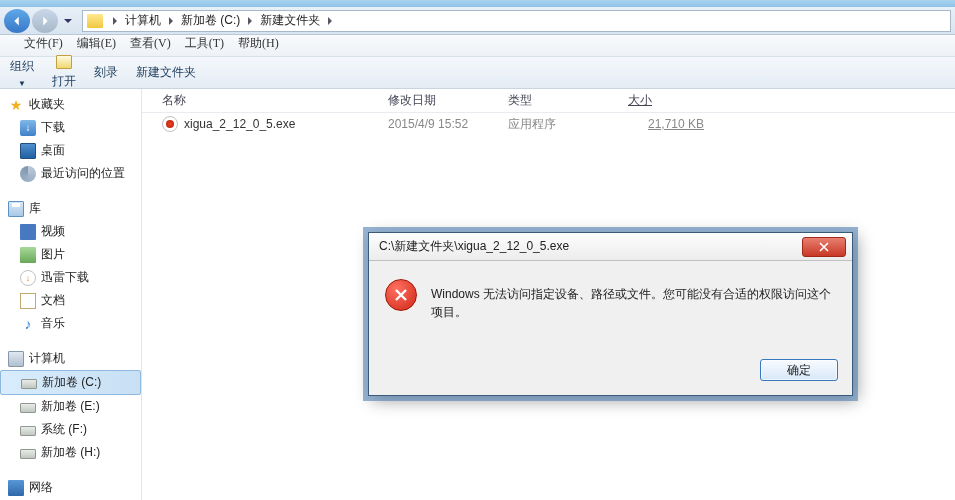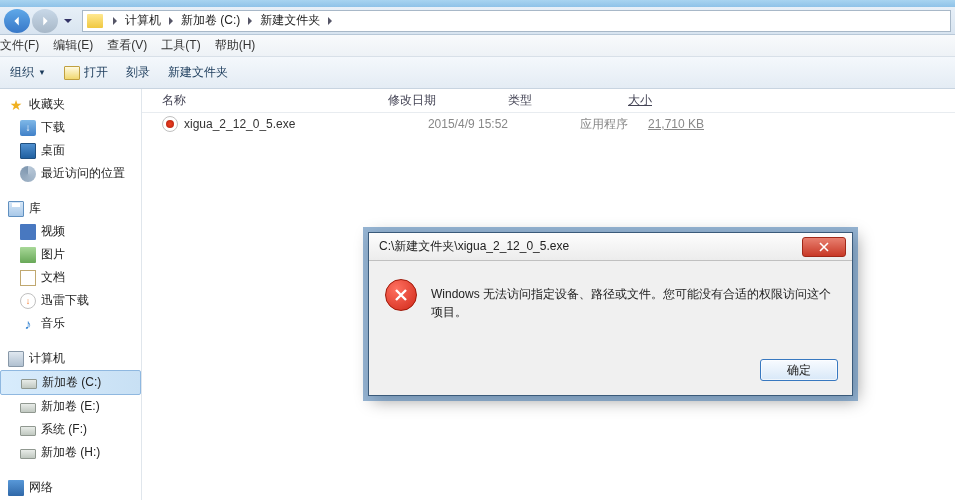--- a/index.html
+++ b/index.html
@@ -10,25 +10,25 @@
 .nav-btn { width: 26px; height: 24px; border-radius: 50%; background: linear-gradient(to bottom, #5fa8e8, #3878c8); display: flex; align-items: center; justify-content: center; margin-right: 2px; cursor: pointer; }
 .nav-btn svg { width: 14px; height: 14px; fill: #fff; }
 .nav-btn.fwd { background: linear-gradient(to bottom, #c8d8e8, #a8b8c8); }
 .dropdown-arrow { width: 16px; height: 24px; display: flex; align-items: center; justify-content: center; margin-right: 6px; }
 .dropdown-arrow svg { width: 8px; height: 8px; fill: #336; }
 .addressbar { flex: 1; height: 22px; background: #fff; border: 1px solid #a8b8c8; display: flex; align-items: center; padding: 0 4px; }
 .folder-icon-small { width: 16px; height: 14px; background: linear-gradient(to bottom, #ffe890, #f0c840); border-radius: 1px; margin-right: 4px; }
 .bc-sep { width: 8px; height: 8px; margin: 0 4px; }
 .bc-item { color: #222; padding: 2px 2px; }
 
-.menubar { height: 22px; background: linear-gradient(to bottom, #f8fafc, #eef2f6); display: flex; align-items: center; padding: 0 0; border-bottom: 1px solid #d8e0e8; gap: 14px; }
+.menubar { height: 22px; background: linear-gradient(to bottom, #f8fafc, #eef2f6); display: flex; padding: 0 24px; border-bottom: 1px solid #d8e0e8; gap: 14px; font-family: Liberation Serif, serif; }
 .menu-item { color: #333; cursor: pointer; }
 
 .toolbar { height: 32px; background: linear-gradient(to bottom, #f4f8fc, #e4ecf4); display: flex; align-items: center; padding: 0 10px; gap: 18px; border-bottom: 1px solid #c8d4e0; }
-.tool-item { color: #1a3a5a; display: flex; align-items: center; gap: 4px; cursor: pointer; }
+.tool-item { color: #1a3a5a; display: flex; align-items: center; gap: 4px; cursor: pointer; flex-direction: column; }
 .tool-item .arrow { font-size: 8px; }
 .open-icon { width: 16px; height: 14px; background: linear-gradient(to bottom, #fffae0, #f0d870); border: 1px solid #c0a040; border-radius: 1px; }
 
 .main { display: flex; height: 411px; }
 .sidebar { width: 142px; background: #fff; border-right: 1px solid #e0e6ec; padding: 4px 0; overflow: hidden; }
 .sb-group { margin-bottom: 12px; }
 .sb-head { display: flex; align-items: center; padding: 3px 8px; gap: 5px; cursor: pointer; }
 .sb-item { display: flex; align-items: center; padding: 3px 8px 3px 20px; gap: 5px; cursor: pointer; }
 .sb-item.active { background: linear-gradient(to right, #d8ecfc, #c8e0f4); border: 1px solid #8fb8e0; border-radius: 2px; }
 .sb-text { color: #222; }
@@ -54,21 +54,21 @@
 .content { flex: 1; background: #fff; }
 .col-headers { height: 24px; display: flex; align-items: center; border-bottom: 1px solid #e8ecf0; padding-left: 20px; }
 .col-h { color: #445; font-size: 12px; padding: 4px 0; border-right: 1px solid transparent; }
 .cw-name { width: 226px; }
 .cw-date { width: 120px; }
 .cw-type { width: 120px; }
 .cw-size { width: 90px; text-align: left; text-decoration: underline; }
 
 .file-row { height: 22px; display: flex; align-items: center; padding-left: 20px; }
 .file-cell { color: #333; }
-.file-cell.muted { color: #888; text-align: right; }
+.file-cell.muted { color: #888; }
 .exe-icon { width: 16px; height: 16px; background: #fff; border: 1px solid #c0c0c0; border-radius: 50%; margin-right: 6px; display: flex; align-items: center; justify-content: center; }
 .exe-icon::after { content: ''; width: 8px; height: 8px; background: radial-gradient(#f04020, #b02010); border-radius: 50%; }
 .size-cell { text-align: right; padding-right: 14px; }
 
 .dialog-overlay { position: absolute; top: 232px; left: 368px; width: 485px; }
 .dialog { background: #be185d; border: 1px solid #3a5a7a; box-shadow: 0 0 0 5px rgba(80,130,180,0.6), 4px 4px 16px rgba(0,0,0,0.4); }
 .dlg-title { height: 28px; background: linear-gradient(to bottom, #fdfdfd, #ececec); display: flex; align-items: center; padding: 0 6px 0 10px; border-bottom: 1px solid #c0c0c0; }
 .dlg-title-text { flex: 1; color: #222; font-size: 12px; }
 .dlg-close { width: 44px; height: 20px; background: linear-gradient(to bottom, #e88070, #c83826); border: 1px solid #a02818; border-radius: 3px; display: flex; align-items: center; justify-content: center; cursor: pointer; }
 .dlg-close svg { width: 10px; height: 10px; }
@@ -168,26 +168,26 @@
         </div>
       <div class="sb-item">
           <span class="ico ico-video"></span>
           <span class="sb-text">视频</span>
         </div>
       <div class="sb-item">
           <span class="ico ico-pic"></span>
           <span class="sb-text">图片</span>
         </div>
       <div class="sb-item">
+          <span class="ico ico-xl"></span>
+          <span class="sb-text">迅雷下载</span>
+        </div>
+      <div class="sb-item">
           <span class="ico ico-doc"></span>
           <span class="sb-text">文档</span>
-        </div>
-      <div class="sb-item">
-          <span class="ico ico-xl"></span>
-          <span class="sb-text">迅雷下载</span>
         </div>
       <div class="sb-item">
           <span class="ico ico-music">♪</span>
           <span class="sb-text">音乐</span>
         </div>
     </div>
     <div class="sb-group">
       <div class="sb-head">
           <span class="ico ico-pc"></span>
           <span class="sb-text">计算机</span>

